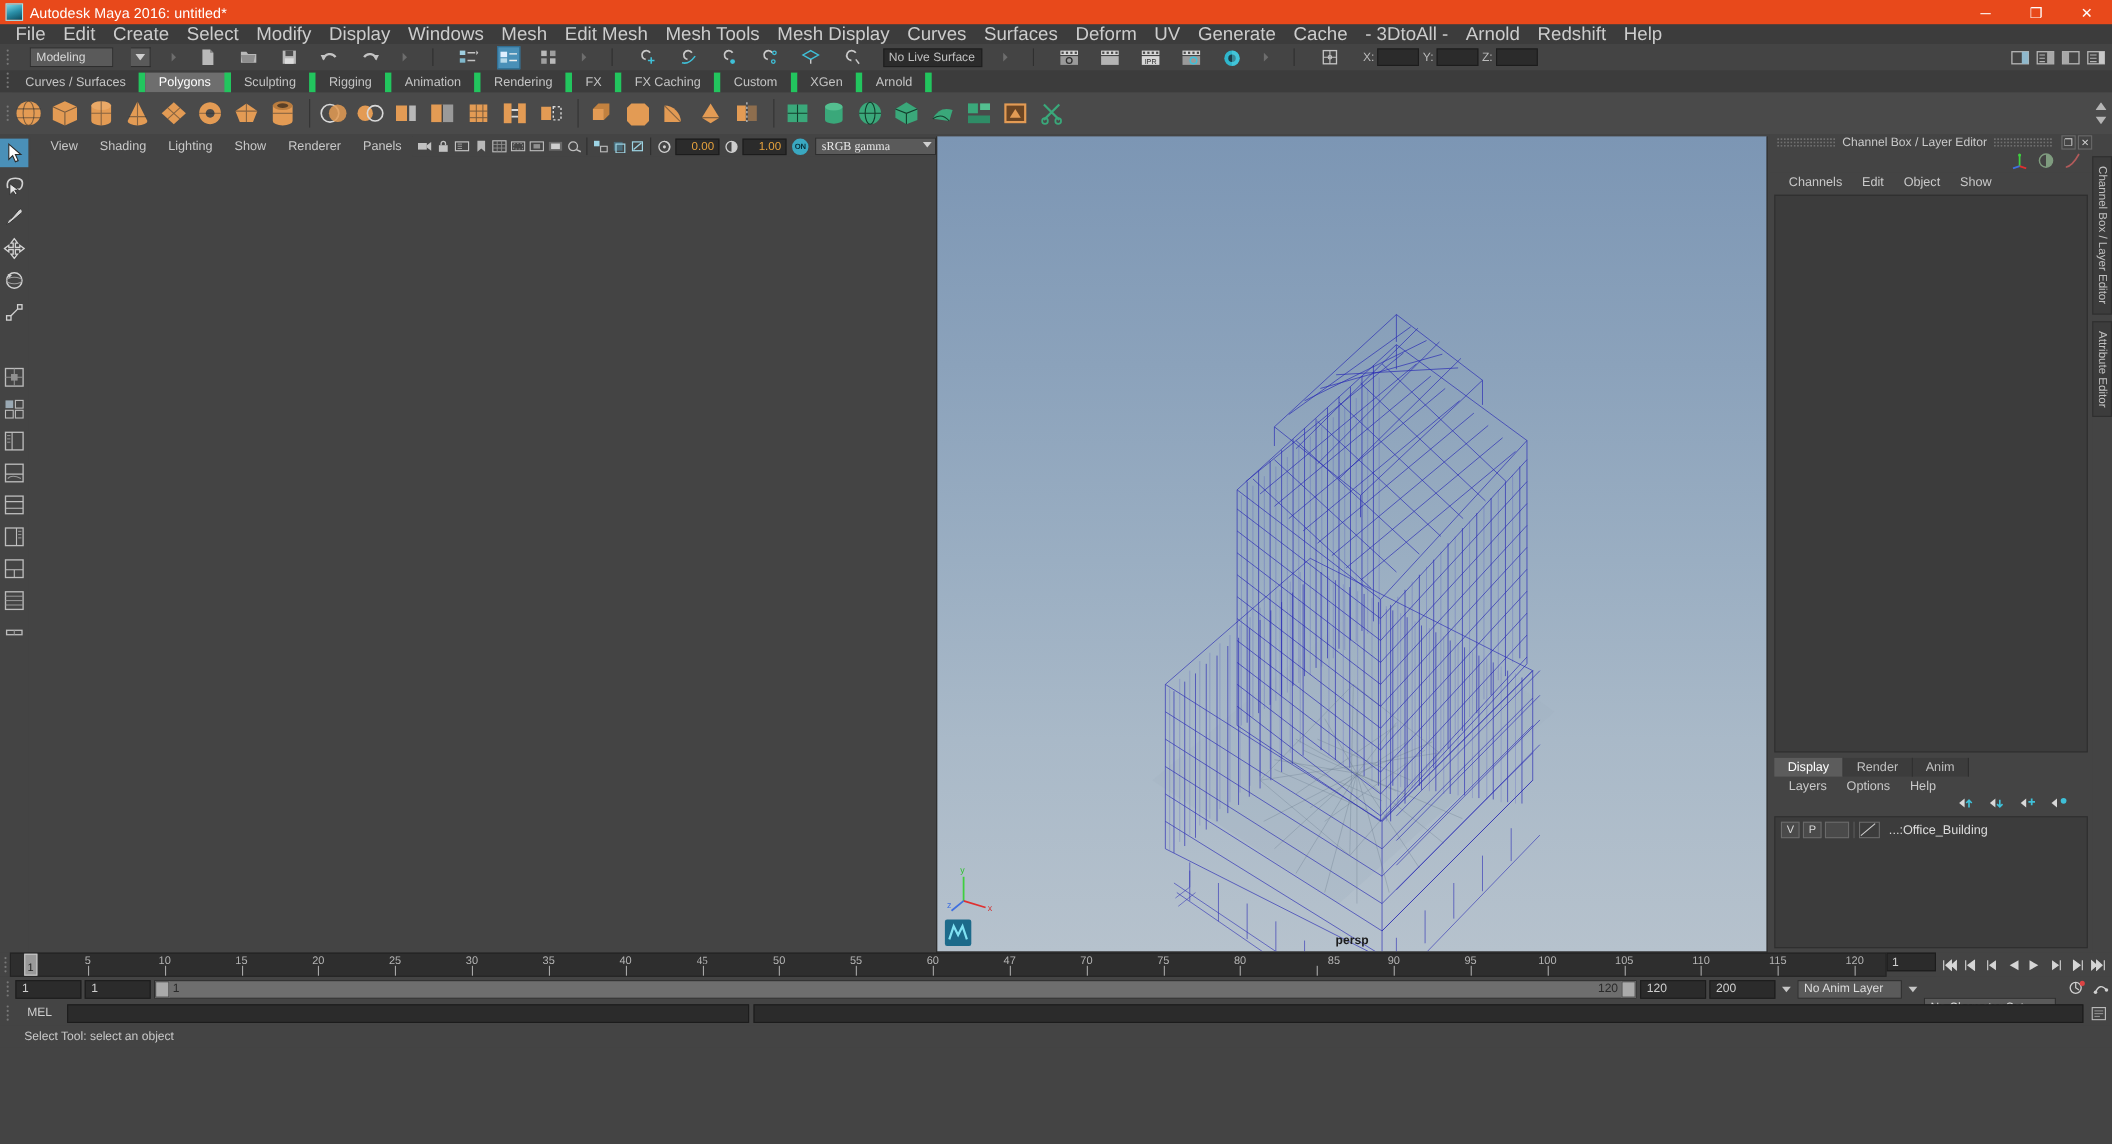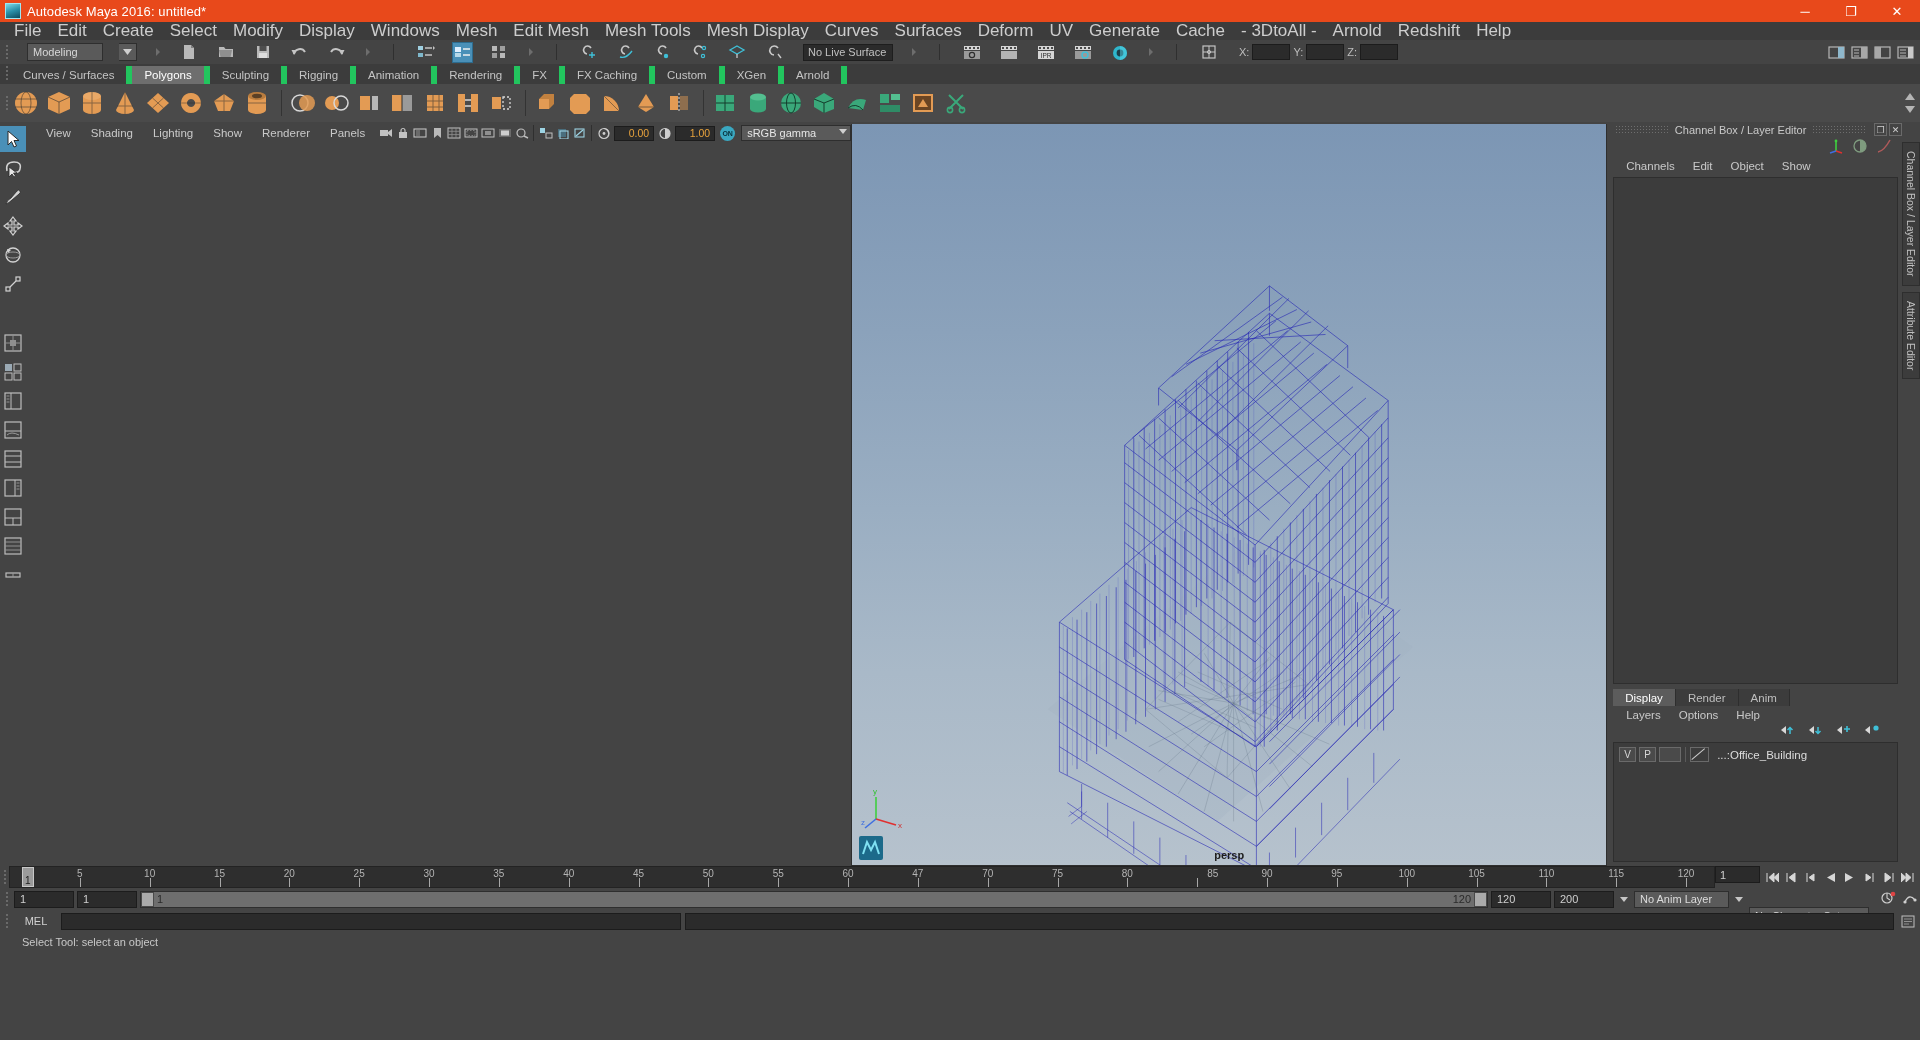--- a/index.html
+++ b/index.html
@@ -74,21 +74,21 @@
   .vpmenu .vmi{ padding:0 10px;font-size:11.5px;color:#c9c9c9;}
   .vptoolbar{ height:18px;background:#444;display:flex;align-items:center;padding-left:2px;gap:0px;}
   .vptoolbar .vico{width:17px;height:17px;display:flex;align-items:center;justify-content:center;flex:0 0 auto;}
   .numfield{
     width:40px;height:15px;background:#2b2b2b;border:1px solid #1c1c1c;color:#e8a33d;
     font-size:10.5px;display:flex;align-items:center;justify-content:flex-end;padding-right:4px;margin:0 2px;
   }
   .onbadge{width:15px;height:15px;border-radius:50%;background:#3aa8c1;display:flex;align-items:center;justify-content:center;color:#07303a;font-size:7px;font-weight:bold;margin:0 3px;}
   .gammasel{
     width:110px;height:16px;background:#5a5a5a;border:1px solid #2e2e2e;
-    display:flex;align-items:center;padding-left:5px;font-size:11px;color:#e6e6e6;margin-left:3px;position:relative;
+    display:flex;align-items:center;padding-left:5px;font-size:11px;color:#e6e6e6;margin-left:3px;position:relative;font-family:Liberation Serif, serif;
   }
   .gammasel .arr{ position:absolute;right:3px;top:3px;width:0;height:0;border-left:4px solid transparent;border-right:4px solid transparent;border-top:5px solid #cfcfcf;}
   .viewport{ flex:1 1 auto; position:relative; overflow:hidden;
     background:linear-gradient(180deg,#7c96b4 0%, #8ba2bb 28%, #9aaec2 52%, #a9b9c8 74%, #b6c2cd 100%);
     border:1px solid #2e2e2e; border-top:none;}
   .persp-label{position:absolute;bottom:4px;left:50%;transform:translateX(-50%);color:#1d1d1d;font-size:11px;font-weight:bold;}
   .axisgizmo{position:absolute;left:8px;bottom:34px;width:46px;height:46px;}
   .vpbadge{position:absolute;left:6px;bottom:4px;width:26px;height:26px;}
   
   .rightpanel{ width:420px;background:#444;display:flex;flex-direction:column;}
@@ -1051,21 +1051,21 @@
       <div class="ticklbl" style="left: 16.3934%;">20</div>
       <div class="ticklineB" style="left: 16.3934%;"></div>
       <div class="ticklbl" style="left: 20.4918%;">25</div>
       <div class="ticklineB" style="left: 20.4918%;"></div>
       <div class="ticklbl" style="left: 24.5902%;">30</div>
       <div class="ticklineB" style="left: 24.5902%;"></div>
       <div class="ticklbl" style="left: 28.6885%;">35</div>
       <div class="ticklineB" style="left: 28.6885%;"></div>
       <div class="ticklbl" style="left: 32.7869%;">40</div>
       <div class="ticklineB" style="left: 32.7869%;"></div>
-      <div class="ticklbl" style="left: 36.8852%;">45</div>
+      <div class="ticklbl" style="left: 36.8852%; font-family: Liberation Serif, serif;">45</div>
       <div class="ticklineB" style="left: 36.8852%;"></div>
       <div class="ticklbl" style="left: 40.9836%;">50</div>
       <div class="ticklineB" style="left: 40.9836%;"></div>
       <div class="ticklbl" style="left: 45.082%;">55</div>
       <div class="ticklineB" style="left: 45.082%;"></div>
       <div class="ticklbl" style="left: 49.1803%;">60</div>
       <div class="ticklineB" style="left: 49.1803%;"></div>
       <div class="ticklbl" style="left: 53.2787%;">47</div>
       <div class="ticklineB" style="left: 53.2787%;"></div>
       <div class="ticklbl" style="left: 57.377%;">70</div>

